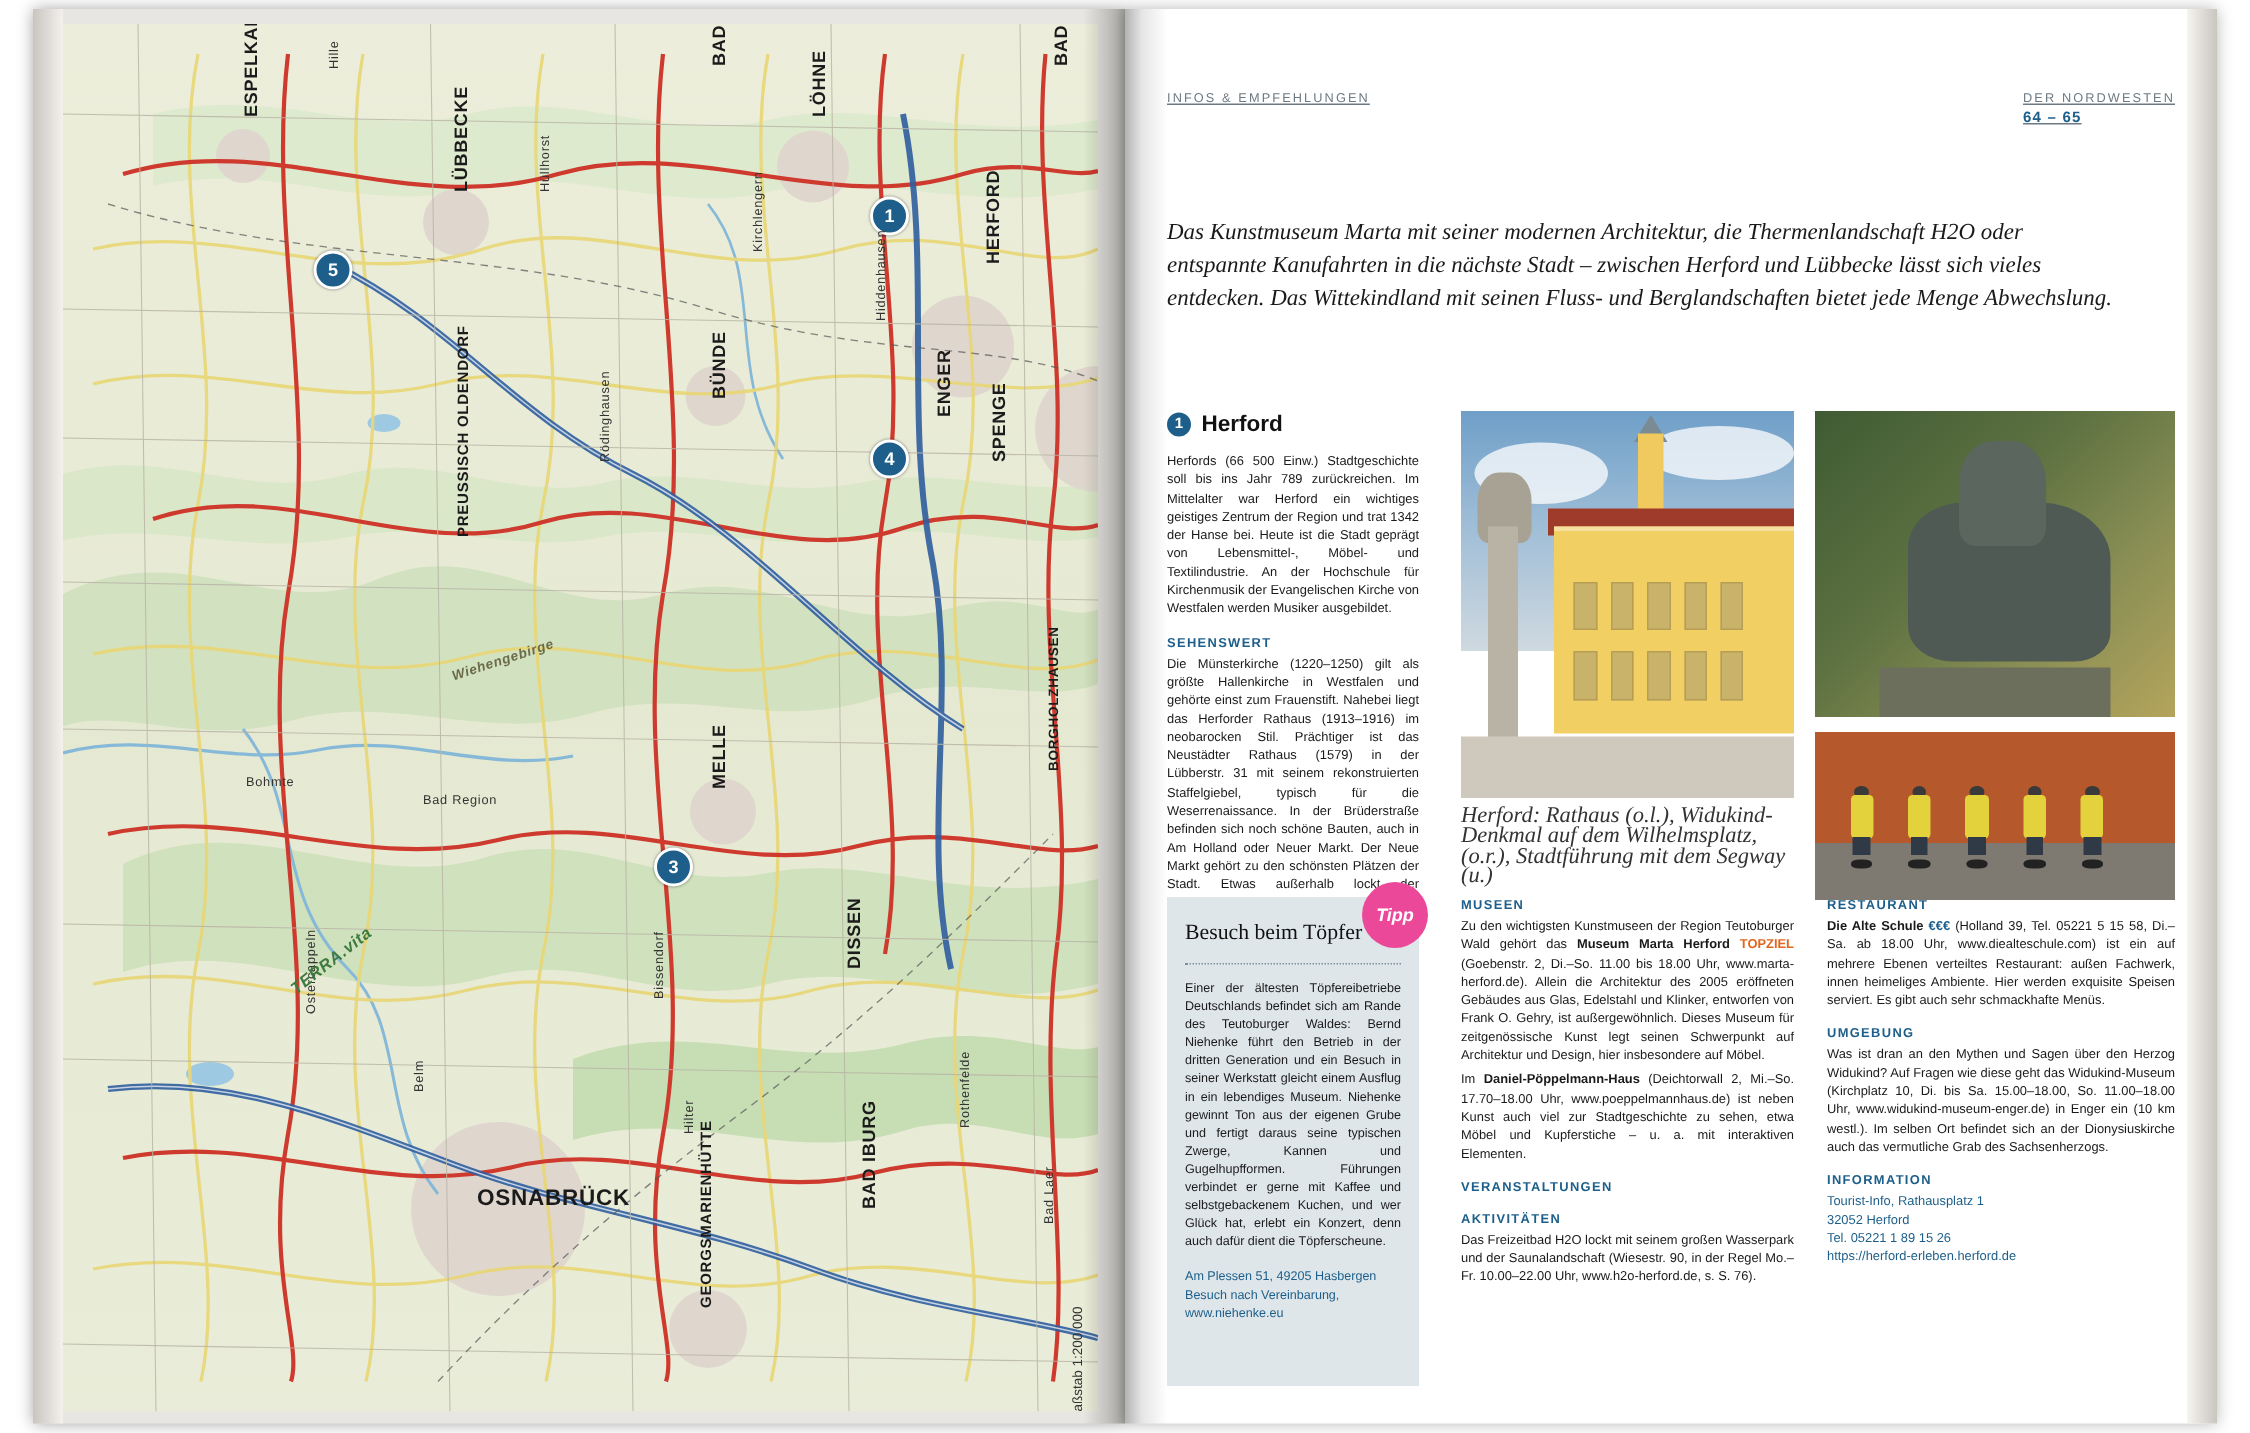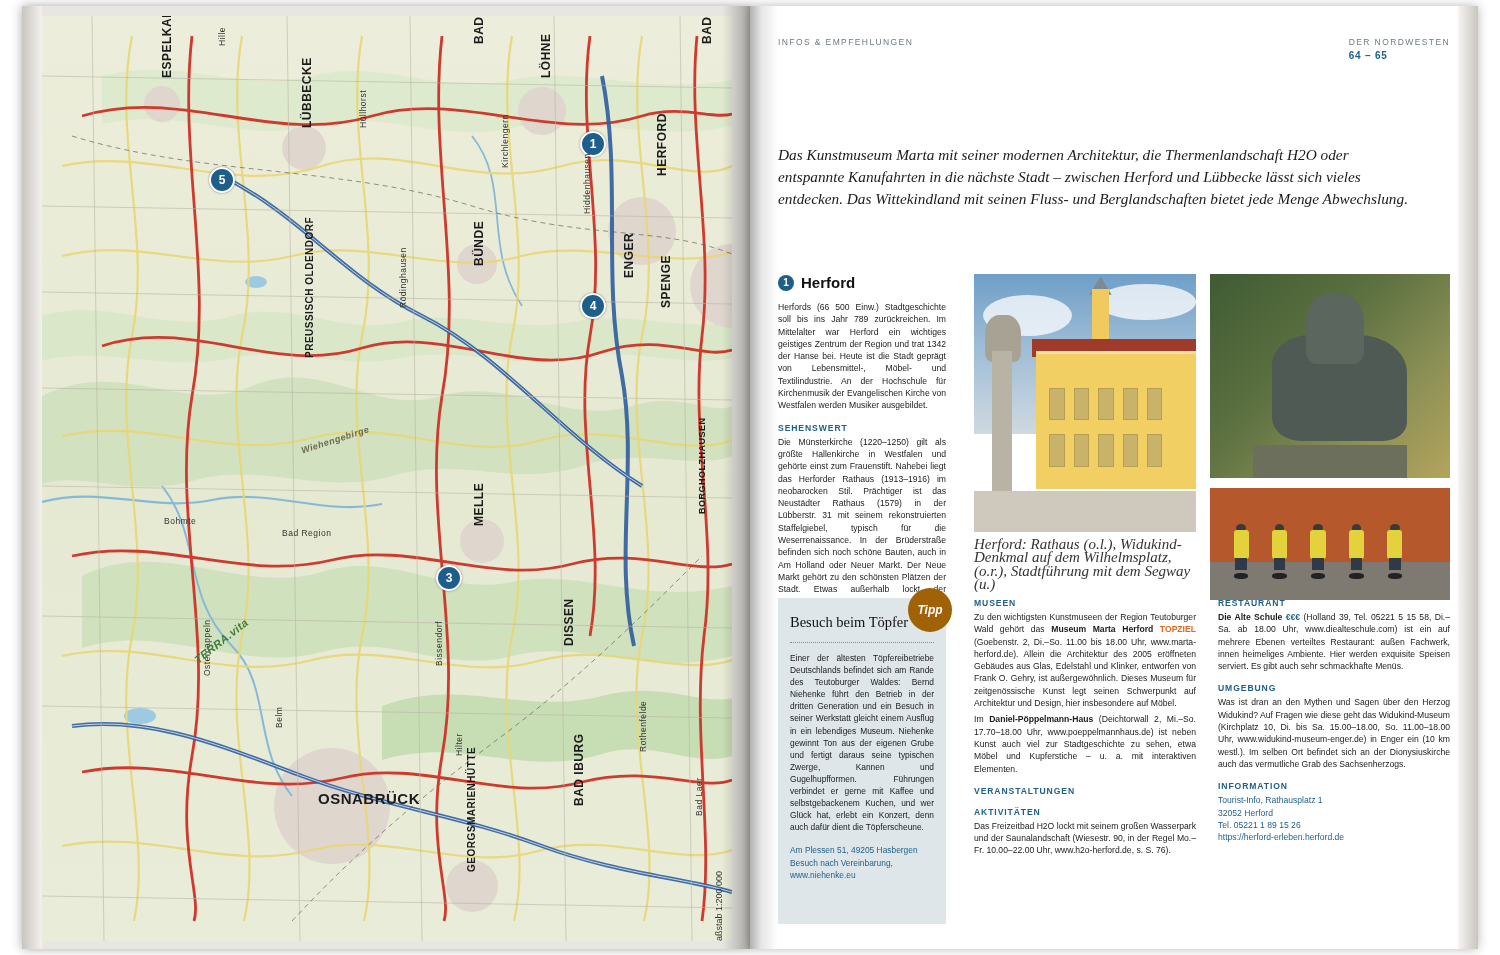--- a/index.html
+++ b/index.html
@@ -119,25 +119,26 @@
   }
 
   
   #content-page {
     position: absolute;
     left: 778px; top: 16px;
     width: 672px; height: 925px;
   }
   .run-head {
     position: absolute;
-    top: 21px;
+    top: 44px;
     font-size: 8.5px;
     letter-spacing: 1.4px;
     color: #6d7a83;
     text-transform: uppercase;
+    text-decoration: underline;
   }
   .run-head.left { left: 0; }
   .run-head.right { right: 0; text-align: left; }
   .run-head .pages {
     display: block;
     color: #1d5f8a;
     font-weight: bold;
     font-size: 10px;
     letter-spacing: 0.8px;
     margin-top: 3px;
@@ -213,21 +214,21 @@
     width: 168px; height: 326px;
     background: #dfe6ea;
     padding: 14px 12px 10px 12px;
     box-sizing: border-box;
   }
   .tipp-badge {
     position: absolute;
     right: -6px; top: -10px;
     width: 44px; height: 44px;
     border-radius: 50%;
-    background: #a16207;
+    background: #ec4899;
     color: #fff;
     font-size: 12px;
     font-style: italic;
     font-weight: bold;
     text-align: center;
     line-height: 44px;
   }
   .tipp-title {
     font-family: "Liberation Serif", serif;
     font-size: 14.5px;

